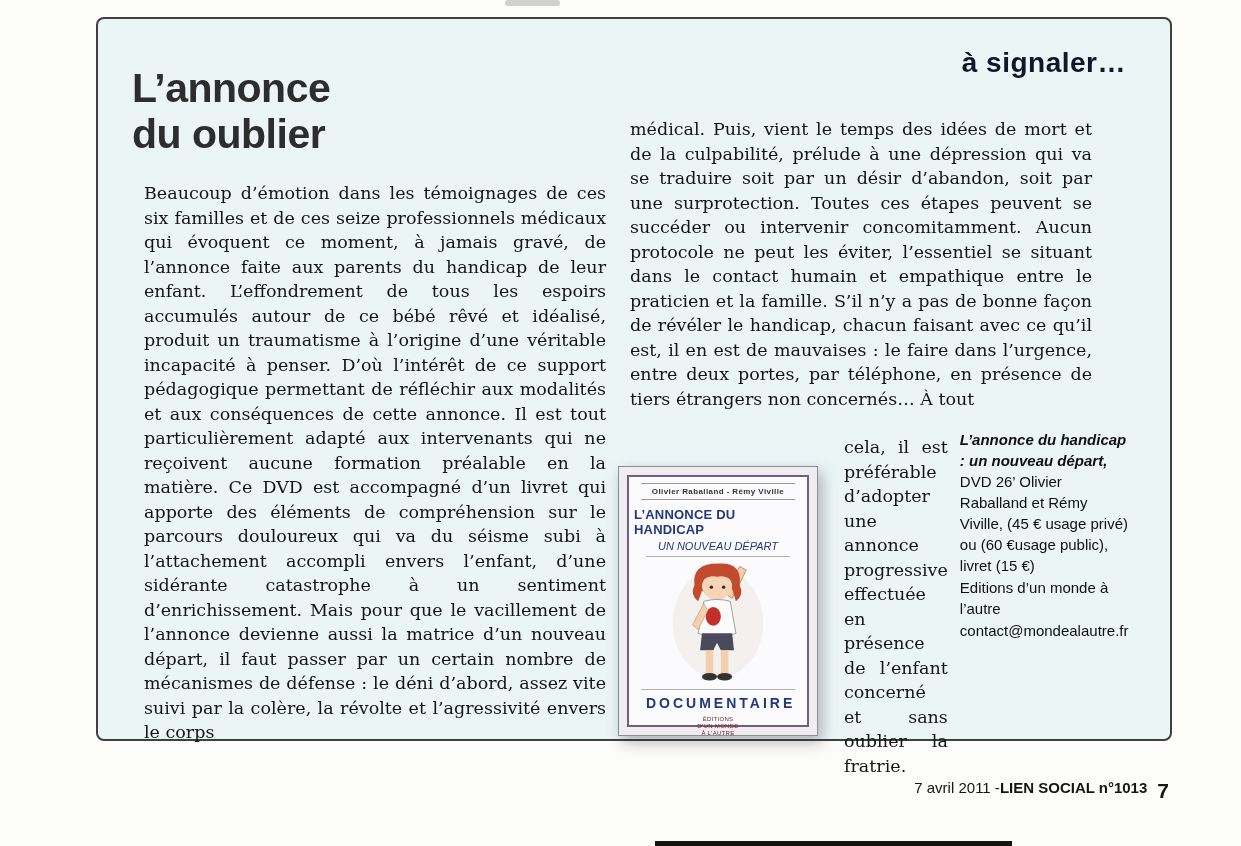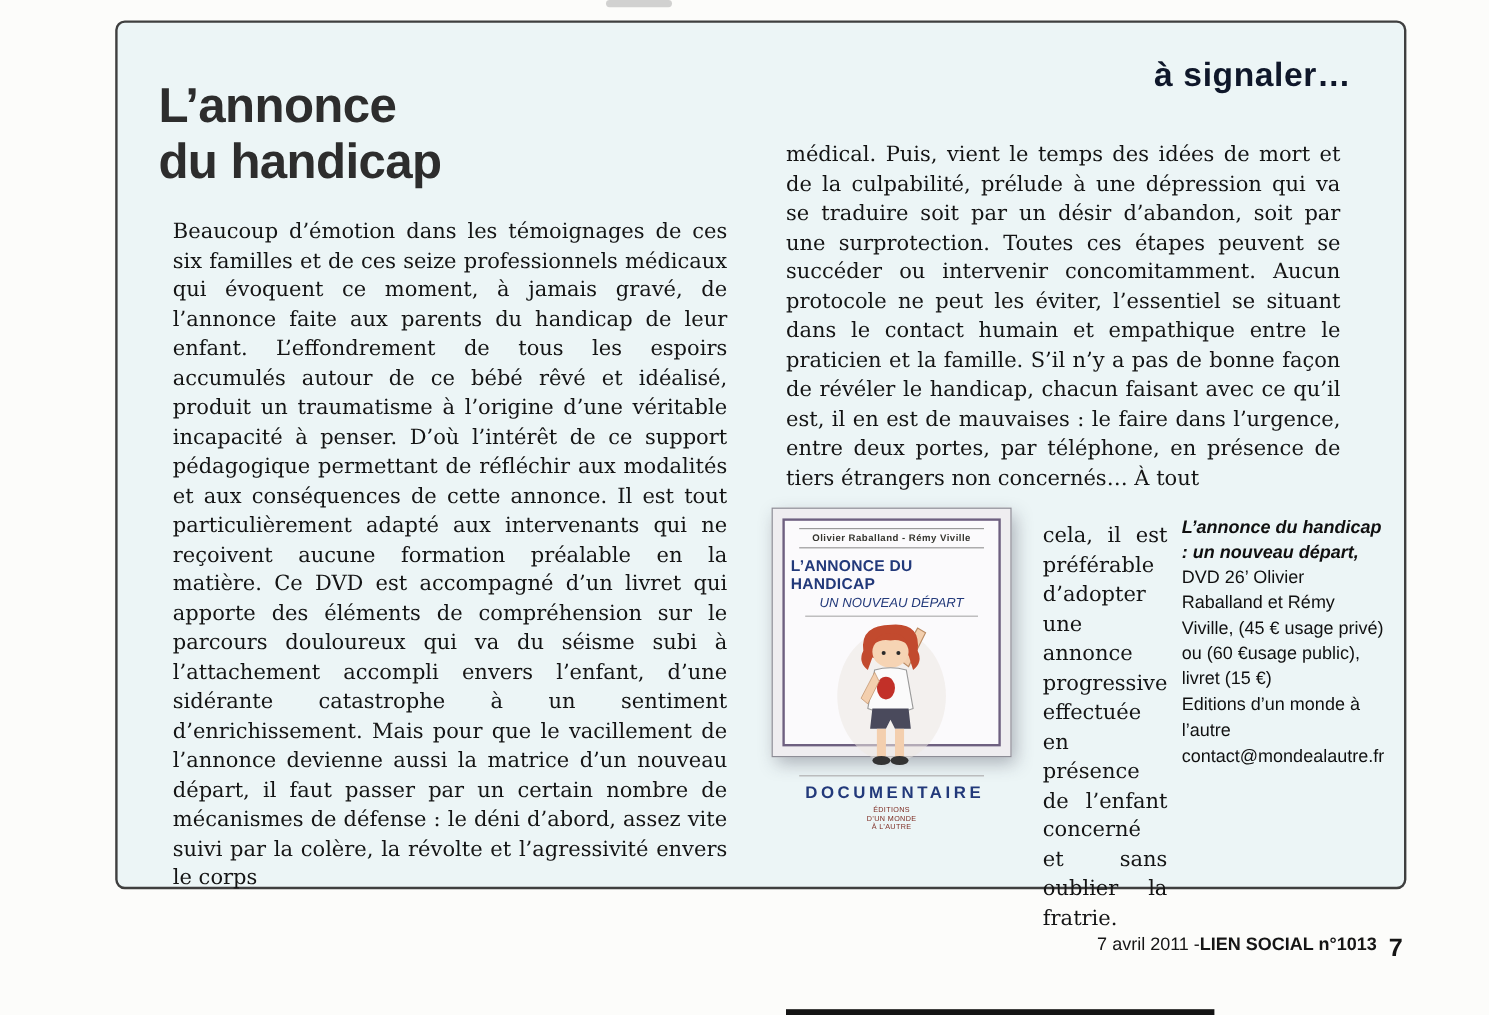--- a/index.html
+++ b/index.html
@@ -2,34 +2,34 @@
 <html lang="fr"><head>
 <meta charset="utf-8">
 <style>
   html,body{margin:0;padding:0;background:#e8e8e6;}
   .page{position:relative;width:1241px;height:846px;background:#fcfcfa;overflow:hidden;
         font-family:"Liberation Sans",sans-serif;}
   .frame{position:absolute;left:96px;top:17px;width:1076px;height:724px;box-sizing:border-box;
          background:#ecf5f6;border:2px solid #3f3f3f;border-radius:8px;padding:0 34px;}
   .signal{position:absolute;top:28px;right:44px;font-size:28px;font-weight:bold;
           color:#0f172a;letter-spacing:.5px;}
-  .columns{display:flex;gap:25px;}
+  .columns{display:flex;}
   .col{width:486px;box-sizing:border-box;}
   .col-left{padding-top:46px;}
   .col-right{padding-top:86px;}
   h1.title{margin:0 0 24px 0;font-size:41px;line-height:46px;font-weight:bold;
            color:#2d2d2d;letter-spacing:-.5px;}
   p.body{margin:12px;font-family:"DejaVu Serif","Liberation Serif",serif;font-size:17.5px;
          line-height:24.5px;color:#141414;text-align:justify;hyphens:auto;-webkit-hyphens:auto;}
   .media-row{display:flex;gap:14px;margin-top:10px;}
   .beside{flex:1;display:flex;flex-direction:row;}
   .beside .body{text-align:justify;}
   
-  .dvd{flex:0 0 auto;width:200px;height:208px;box-sizing:border-box;background:#efedf0;
-       border:1px solid #8d8d96;box-shadow:4px 6px 14px rgba(50,50,70,.35);padding:8px;}
+  .dvd{flex:0 0 auto;width:200px;height:270px;box-sizing:border-box;background:#efedf0;
+       border:1px solid #8d8d96;box-shadow:4px 6px 14px rgba(50,50,70,.35);padding:8px;margin-top:43px;}
   .dvd-inner{width:100%;height:100%;box-sizing:border-box;border:2px solid #6e6080;
              background:#fbfafc;display:flex;flex-direction:column;align-items:center;
              padding:6px 5px 4px;}
   .dvd-authors{font-size:8px;font-weight:bold;color:#35352f;letter-spacing:.4px;width:92%;
                text-align:center;border-top:1px solid #9a9a9a;border-bottom:1px solid #9a9a9a;
                padding:3px 0;}
   .dvd-title{font-size:13px;font-weight:bold;color:#22397a;margin-top:7px;letter-spacing:.2px;}
   .dvd-subtitle{font-size:11px;font-style:italic;color:#22397a;margin-top:3px;width:86%;
                 text-align:center;font-family:Liberation Sans, sans-serif;border-bottom:1px solid #b0b0b0;
                 padding-bottom:4px;}
@@ -61,21 +61,21 @@
   <div class="artifact-top-2"></div>
 
   <div class="frame">
 
     <div class="signal">à signaler…</div>
 
     <div class="columns">
 
       <div class="col col-left">
         <h1 class="title"><span>L’annonce</span><br>
-          <span>du handicap</span>
+          <span>du oublier</span>
         </h1>
         <p class="body" lang="fr">Beaucoup d’émotion dans les témoignages de ces six familles et de ces seize professionnels médicaux qui évoquent ce moment, à jamais gravé, de l’annonce faite aux parents du handicap de leur enfant. L’effondrement de tous les espoirs accumulés autour de ce bébé rêvé et idéalisé, produit un traumatisme à l’origine d’une véritable incapacité à penser. D’où l’intérêt de ce support pédagogique permettant de réfléchir aux modalités et aux conséquences de cette annonce. Il est tout particulièrement adapté aux intervenants qui ne reçoivent aucune formation préalable en la matière. Ce DVD est accompagné d’un livret qui apporte des éléments de compréhension sur le parcours douloureux qui va du séisme subi à l’attachement accompli envers l’enfant, d’une sidérante catastrophe à un sentiment d’enrichissement. Mais pour que le vacillement de l’annonce devienne aussi la matrice d’un nouveau départ, il faut passer par un certain nombre de mécanismes de défense : le déni d’abord, assez vite suivi par la colère, la révolte et l’agressivité envers le corps</p>
       </div>
 
       <div class="col col-right">
         <p class="body" lang="fr">médical. Puis, vient le temps des idées de mort et de la culpabilité, prélude à une dépression qui va se traduire soit par un désir d’abandon, soit par une surprotection. Toutes ces étapes peuvent se succéder ou intervenir concomitamment. Aucun protocole ne peut les éviter, l’essentiel se situant dans le contact humain et empathique entre le praticien et la famille. S’il n’y a pas de bonne façon de révéler le handicap, chacun faisant avec ce qu’il est, il en est de mauvaises : le faire dans l’urgence, entre deux portes, par téléphone, en présence de tiers étrangers non concernés… À tout</p>
 
         <div class="media-row">
 
           <div class="dvd">

